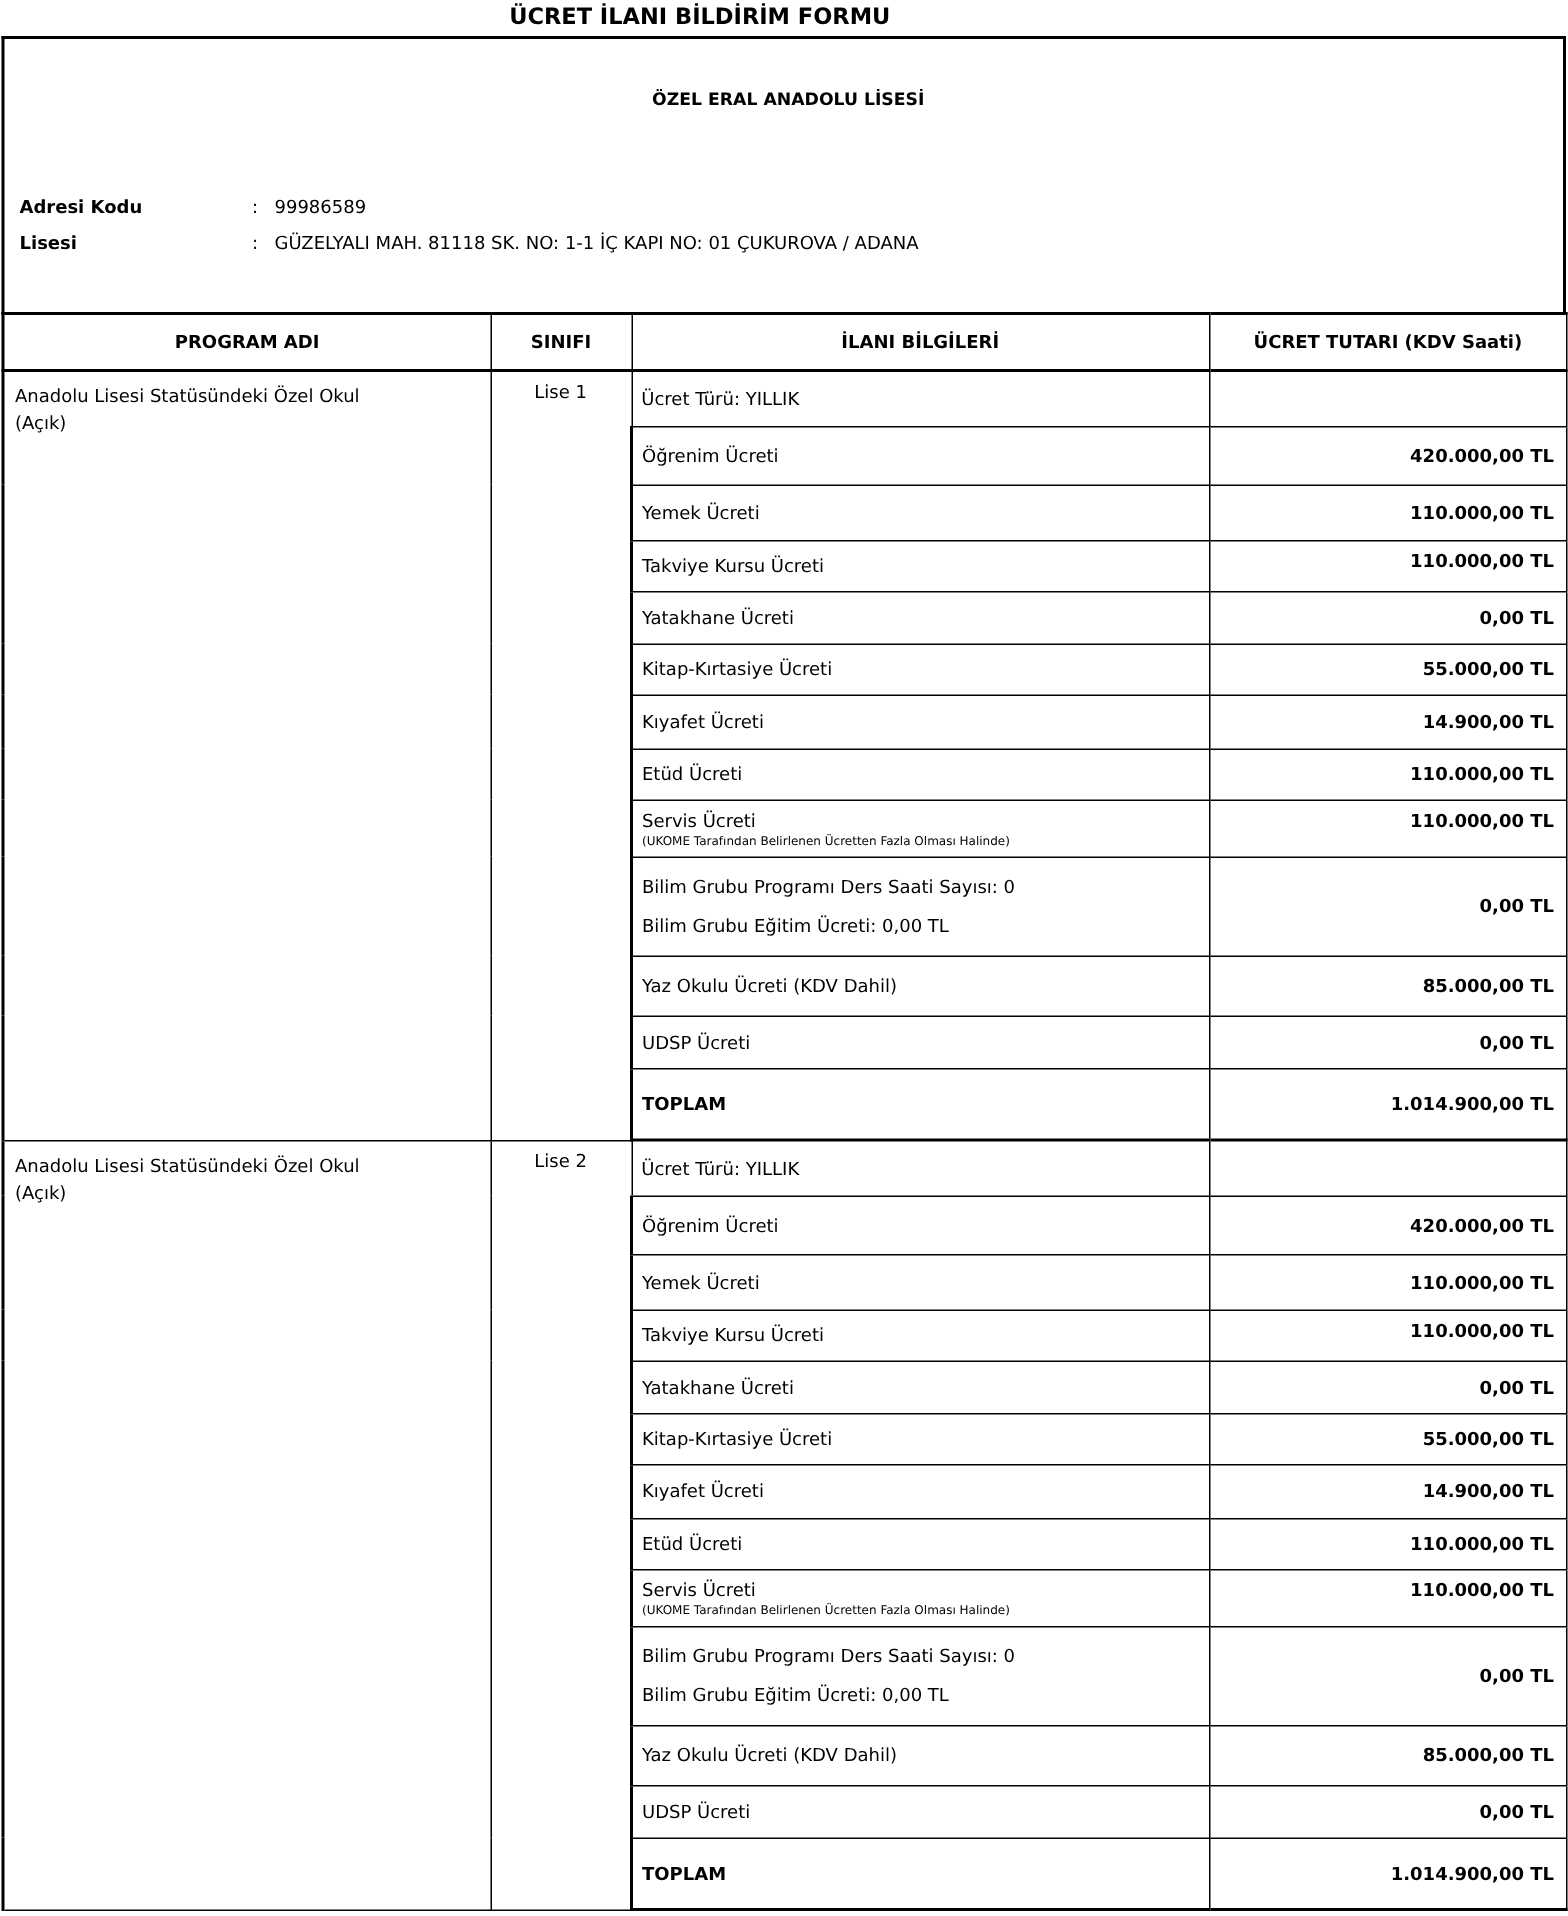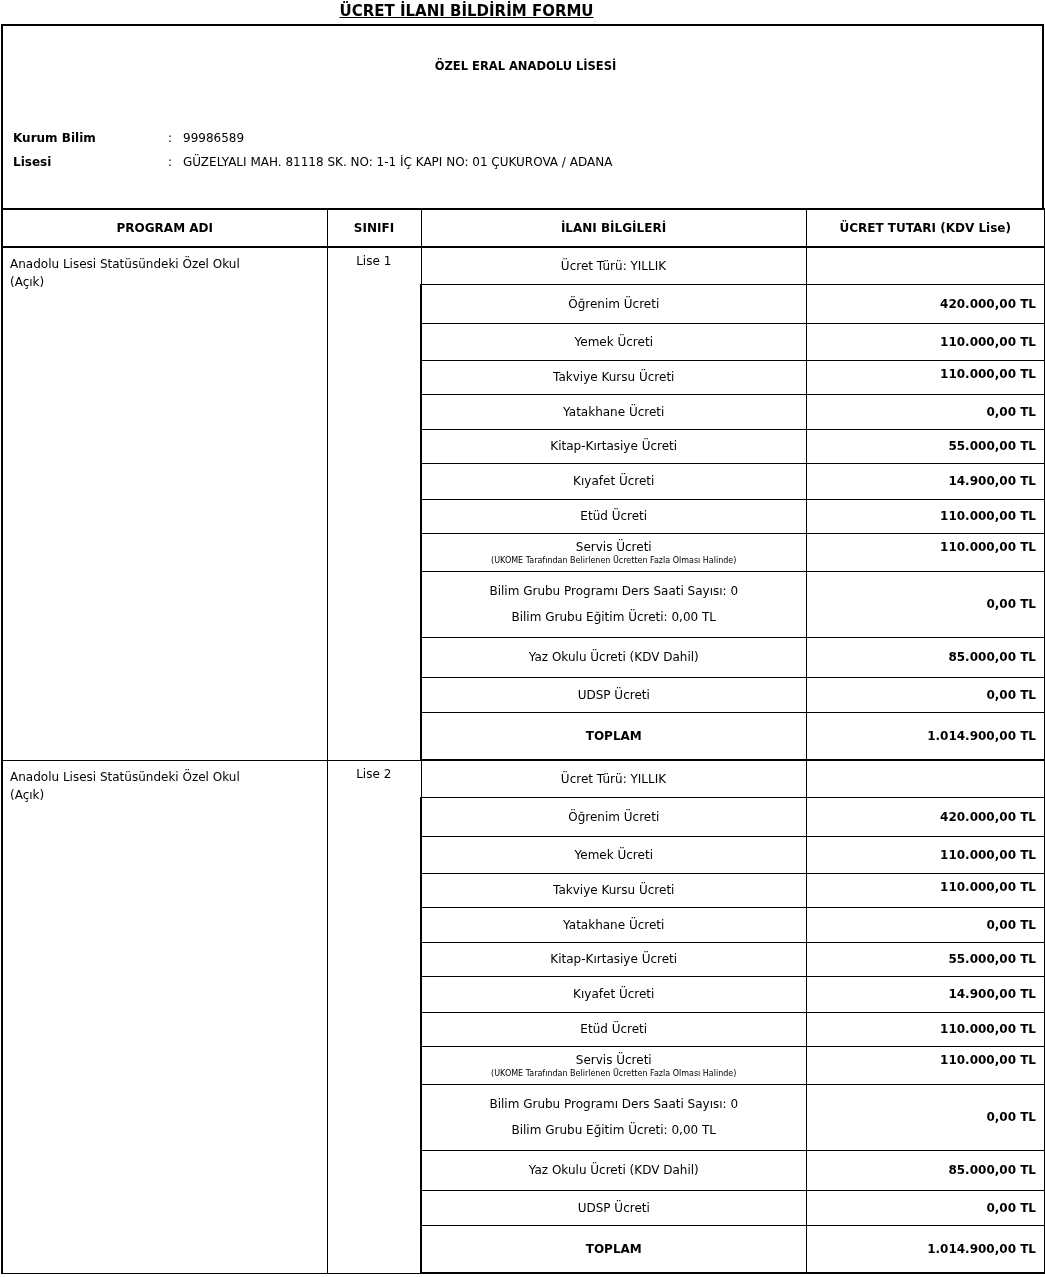--- a/index.html
+++ b/index.html
@@ -2,21 +2,21 @@
 <html><head>
 <meta charset="utf-8">
 <style>
   * { box-sizing: border-box; margin: 0; padding: 0; }
   html, body { width: 1045px; height: 1277px; background: #ffffff; overflow: hidden; }
   body { font-family: "DejaVu Sans", sans-serif; color: #000; position: relative; font-size: 12px; }
 
   .form-title {
     position: absolute; left: 0; top: 0; width: 933px; height: 22px;
     text-align: center; font-weight: bold; font-size: 15px; line-height: 22px;
-    font-family: "DejaVu Sans", sans-serif; letter-spacing: 0px; text-decoration: underline;
+    font-family: "DejaVu Sans", sans-serif; letter-spacing: 0px;
   }
 
   .header-box {
     position: absolute; left: 1px; top: 24px; width: 1043px; height: 186px;
     border: 2px solid #000; border-bottom: none;
   }
   .school-name, .school-sub {
     position: absolute; left: 3px; width: 100%; text-align: center;
     font-weight: bold; font-size: 11.5px;
   }
@@ -41,56 +41,56 @@
   }
   th.c1, td.c1 { width: 325px; }
   th.c2, td.c2 { width: 94px; }
   th.c3, td.c3 { width: 385px; }
   th.c4, td.c4 { width: 239px; }
   table.fees tr > :first-child { border-left: 2px solid #000; }
   table.fees tr > :last-child { border-right: 2px solid #000; }
 
   td.prog { vertical-align: top; padding: 7px 7px; font-size: 12px; line-height: 18px; }
   td.sinif { vertical-align: top; text-align: center; padding-top: 6px; font-size: 12px; }
-  td.desc { padding: 0 6px; font-size: 12px; vertical-align: middle; text-align: center; }
+  td.desc { padding: 0 6px; font-size: 12px; vertical-align: middle; }
   td.amt { text-align: right; padding-right: 8px; font-weight: bold; font-size: 12px; vertical-align: middle; margin-left: 20px; }
   td.amt.top { vertical-align: top; padding-top: 6px; }
 
   .note { display: block; font-size: 8px; margin-top: 2px; }
   .bilim-line { display: block; line-height: 26px; }
   tr.group-end td { border-bottom: 2.5px solid #000; }
   .bold { font-weight: bold; }
 </style>
 </head>
 <body>
 
 <div class="form-title">ÜCRET İLANI BİLDİRİM FORMU</div>
 
 <div class="header-box">
   <div class="school-name">ÖZEL ERAL ANADOLU LİSESİ</div>
 
   <div class="info-row row-kurum">
-    <span class="lbl">Kurum Bilim</span>
+    <span class="lbl">Adresi Kodu</span>
     <span class="colon">:</span>
     <span class="val">99986589</span>
   </div>
   <div class="info-row row-adres">
     <span class="lbl">Lisesi</span>
     <span class="colon">:</span>
     <span class="val">GÜZELYALI MAH. 81118 SK.  NO: 1-1  İÇ KAPI NO: 01 ÇUKUROVA / ADANA</span>
   </div>
 </div>
 
 <table class="fees">
   <thead>
     <tr>
       <th class="c1">PROGRAM ADI</th>
       <th class="c2">SINIFI</th>
       <th class="c3">İLANI BİLGİLERİ</th>
-      <th class="c4">ÜCRET TUTARI (KDV Lise)</th>
+      <th class="c4">ÜCRET TUTARI (KDV Saati)</th>
     </tr>
   </thead>
   <tbody id="fee-body">
       <tr style="height: 37px;">
         <td class="c1 prog" rowspan="13">
           <div>Anadolu Lisesi Statüsündeki Özel Okul</div>
           <div>(Açık)</div>
         </td>
         <td class="c2 sinif" rowspan="13">Lise 1</td>
         <td class="c3 desc"><span>Ücret Türü: YILLIK</span></td>

